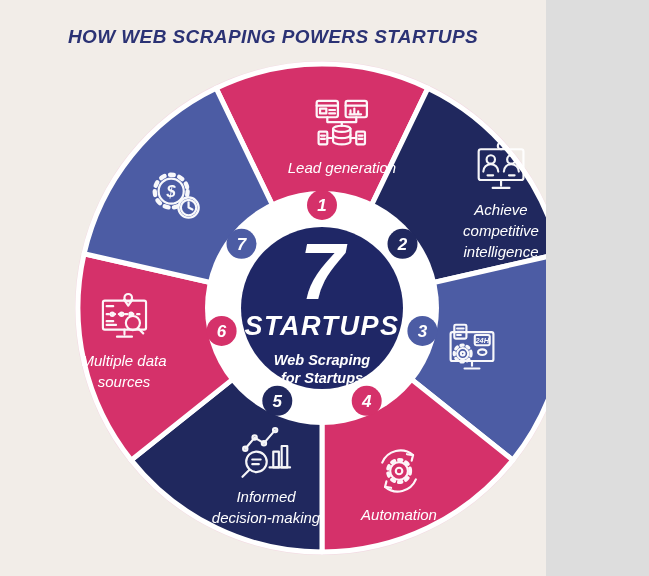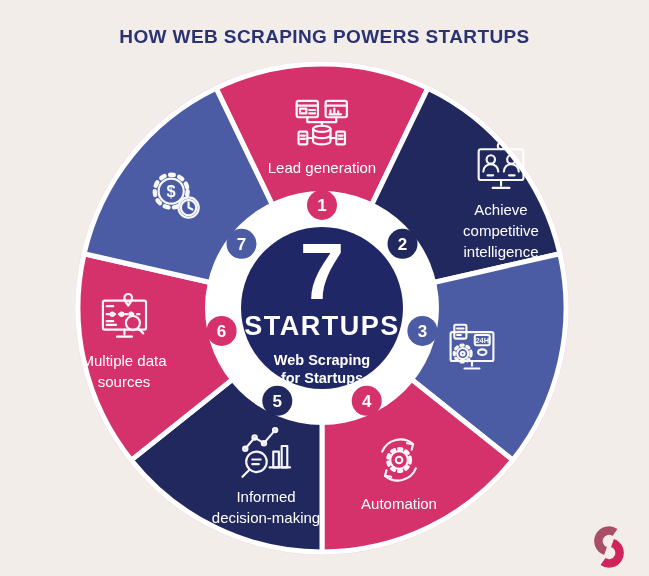--- a/index.html
+++ b/index.html
@@ -2,38 +2,38 @@
 <html style="--pink: #D5316A; --navy: #20285E; --blue: #4C5CA4; --center-navy: #1F2766; --title: #2B3274; --bg: #F2EDE8; --halo: #F3DAE3; --logo-bright: #CE265C; --logo-dusty: #A84E66;"><head>
 <meta charset="utf-8">
 <style>
   :root{
     --pink:#D5316A; --navy:#20285E; --blue:#4C5CA4; --center-navy:#1F2766;
     --title:#2B3274; --bg:#F2EDE8; --halo:#F3DAE3;
     --logo-bright:#CE265C; --logo-dusty:#A84E66;
   }
   *{box-sizing:border-box;margin:0;padding:0;}
   body{background:#ddd;font-family:"Liberation Sans",sans-serif;}
-  .canvas{position:relative;width:649px;height:576px;background:var(--bg);overflow:hidden;}
+  .canvas{position:relative;width:546px;height:576px;background:var(--bg);overflow:hidden;font-style:italic;}
   .title{position:absolute;left:0;top:26px;width:100%;text-align:center;
          font-size:19px;font-weight:700;letter-spacing:.4px;color:var(--title);}
   .wheel{position:absolute;left:72px;top:58px;}
   .fill-pink{fill:var(--pink);} .fill-navy{fill:var(--navy);} .fill-blue{fill:var(--blue);}
   .wedge{stroke:#fff;stroke-width:5;stroke-linejoin:round;}
   .badge-num{fill:#fff;font-size:17px;font-weight:700;text-anchor:middle;
              font-family:"Liberation Sans",sans-serif;}
   .center-text{position:absolute;left:322px;top:312px;width:160px;
                transform:translate(-50%,-50%);text-align:center;color:#fff;}
   .big7{font-size:80px;font-weight:700;line-height:.92;}
   .benefits{font-size:27px;font-weight:700;letter-spacing:1.5px;margin-top:2px;}
   .center-sub{font-size:14.5px;font-weight:700;white-space:pre-line;line-height:1.3;margin-top:9px;}
   .seg-content{position:absolute;transform:translate(-50%,-50%);display:flex;
                flex-direction:column;align-items:center;text-align:center;color:#fff;}
   .seg-label{white-space:pre-line;font-size:15px;line-height:1.4;margin-top:5px;color:#fff;}
-  .pos1{left:322px;top:137px;} .pos2{left:469px;top:200px;margin-left:32px;} .pos3{left:472px;top:348px;text-align:right;}
-  .pos4{left:399px;top:473px;} .pos5{left:242px;top:476px;margin-left:24px;} .pos6{left:124px;top:340px;}
+  .pos1{left:342px;top:137px;} .pos2{left:469px;top:200px;margin-left:32px;} .pos3{left:472px;top:348px;text-align:right;}
+  .pos4{left:399px;top:484px;} .pos5{left:242px;top:476px;margin-left:24px;} .pos6{left:124px;top:340px;}
   .pos7{left:176px;top:196px;}
   .lineart{fill:none;stroke:#fff;stroke-width:2.3;stroke-linecap:round;stroke-linejoin:round;opacity:.96;}
   .lineart text{stroke:none;fill:#fff;font-family:"Liberation Sans",sans-serif;}
   .logo{position:absolute;left:584px;top:526px;}
 </style>
 </head>
 <body>
 
 <div class="canvas">
 

